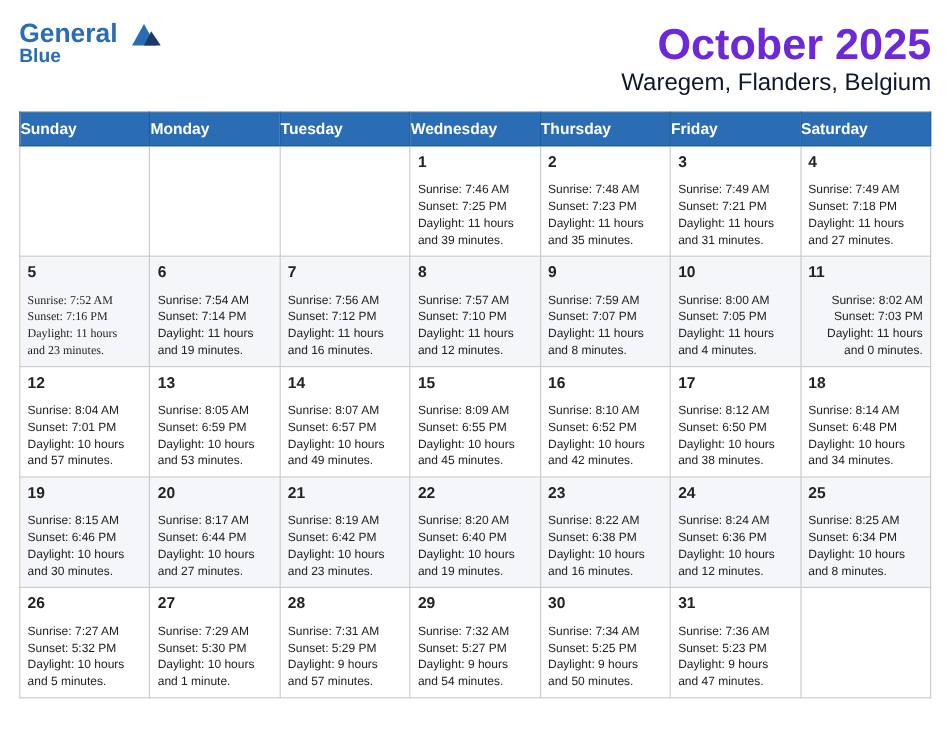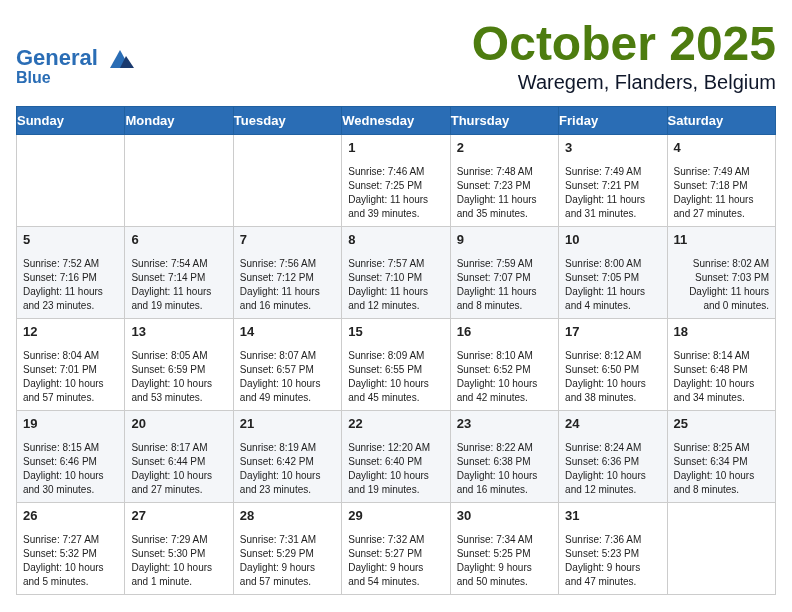--- a/index.html
+++ b/index.html
@@ -12,44 +12,43 @@
     }
     .header {
       display: flex;
       justify-content: space-between;
       align-items: flex-start;
       margin-bottom: 12px;
     }
     .logo {
       display: flex;
       align-items: flex-start;
-      margin-top: 30px;
     }
     .logo-text {
       font-size: 22px;
       font-weight: bold;
       color: #1a1a2e;
       line-height: 1.1;
     }
     .logo-text span {
       color: #2a6db5;
     }
     .logo-icon {
       width: 24px;
       height: 20px;
       margin-left: 2px;
       display: inline-block;
     }
     .title-block {
       text-align: right;
     }
     .month-title {
-      font-size: 48px;
+      font-size: 36px;
       font-weight: bold;
-      color: #4d7c0f;
+      color: #6d28d9;
     }
     .location {
       font-size: 20px;
       color: #0f172a;
     }
     .calendar {
       width: 100%;
       border-collapse: collapse;
       border: 1px solid #ccc;
     }
@@ -155,21 +154,21 @@
           <div class="day-num">4</div>
           <div class="day-info" style="white-space: pre-line;">Sunrise: 7:49 AM
 Sunset: 7:18 PM
 Daylight: 11 hours
 and 27 minutes.</div>
         </td>
       </tr>
       <tr>
         <td>
           <div class="day-num">5</div>
-          <div class="day-info" style="white-space: pre-line;">Sunrise: 7:52 AM
+          <div class="day-info" style="white-space: pre-line; font-family: Liberation Serif, serif;">Sunrise: 7:52 AM
 Sunset: 7:16 PM
 Daylight: 11 hours
 and 23 minutes.</div>
         </td>
         <td>
           <div class="day-num">6</div>
           <div class="day-info" style="white-space: pre-line;">Sunrise: 7:54 AM
 Sunset: 7:14 PM
 Daylight: 11 hours
 and 19 minutes.</div>
@@ -278,21 +277,21 @@
         </td>
         <td>
           <div class="day-num">21</div>
           <div class="day-info" style="white-space: pre-line;">Sunrise: 8:19 AM
 Sunset: 6:42 PM
 Daylight: 10 hours
 and 23 minutes.</div>
         </td>
         <td>
           <div class="day-num">22</div>
-          <div class="day-info" style="white-space: pre-line;">Sunrise: 12:20 AM
+          <div class="day-info" style="white-space: pre-line;">Sunrise: 8:20 AM
 Sunset: 6:40 PM
 Daylight: 10 hours
 and 19 minutes.</div>
         </td>
         <td>
           <div class="day-num">23</div>
           <div class="day-info" style="white-space: pre-line;">Sunrise: 8:22 AM
 Sunset: 6:38 PM
 Daylight: 10 hours
 and 16 minutes.</div>

